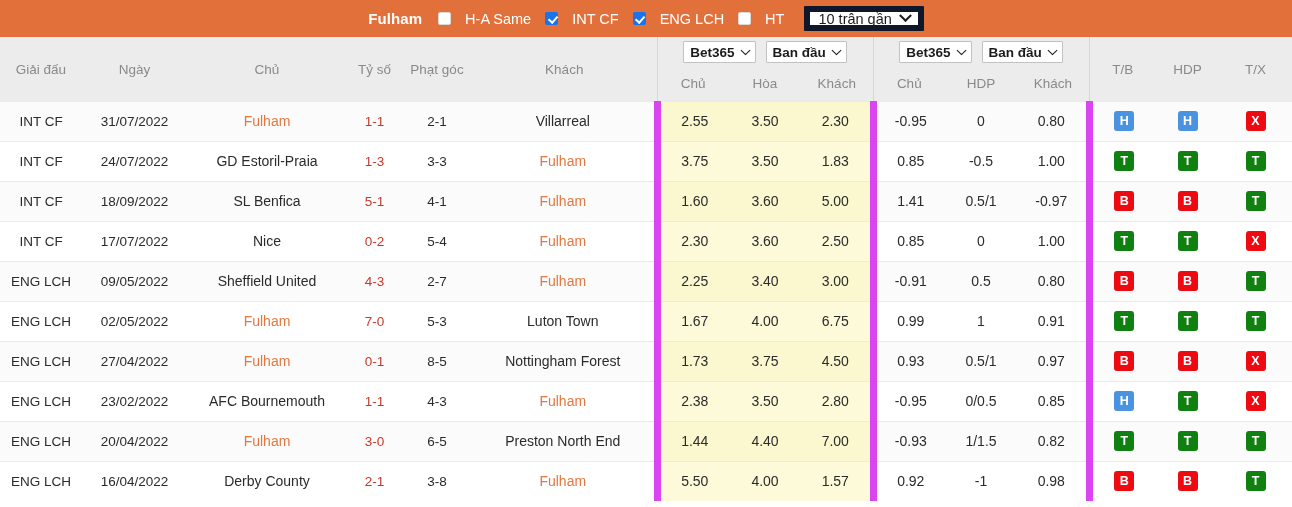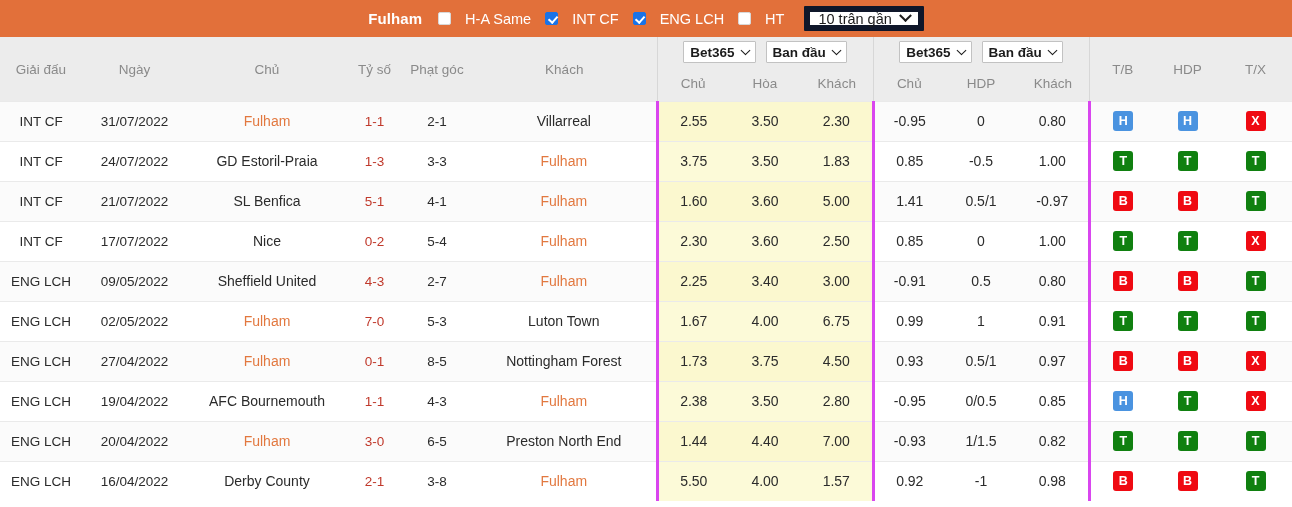--- a/index.html
+++ b/index.html
@@ -162,21 +162,21 @@
   tbody tr.odd td { background: #fbfbfb; }
   tbody tr.even td { background: #ffffff; }
   tbody tr.odd  td.hl { background: #fbf8cf; }
   tbody tr.even td.hl { background: #fcfad8; }
 
   td.c-league { font-size: 13.5px; color: #2b2b2b; }
   td.c-date   { font-size: 13.5px; color: #2b2b2b; }
   td.c-score  { color: #c0392b; font-size: 13.5px; }
   td.c-corner { color: #2b2b2b; font-size: 13.5px; }
   .team-hl { color: #e2783f; }
-  td.sep { border-left: 3px solid #d946ef; margin-left: 12px; }
+  td.sep { border-left: 7px solid #d946ef; margin-left: 12px; }
 
   .badge {
     display: inline-block;
     width: 20px; height: 20px;
     line-height: 20px;
     border-radius: 3px;
     color: #ffffff;
     font-size: 12.5px;
     font-weight: bold;
     text-align: center;
@@ -317,21 +317,21 @@
         <td class="hl">1.83</td>
         <td class="sep">0.85</td>
         <td class="">-0.5</td>
         <td class="">1.00</td>
         <td class="sep"><span class="badge T">T</span></td>
         <td><span class="badge T">T</span></td>
         <td><span class="badge T">T</span></td>
       </tr>
       <tr class="odd">
         <td class="c-league">INT CF</td>
-        <td class="c-date">21/07/2022</td>
+        <td class="c-date">18/09/2022</td>
         <td class=""><span>SL Benfica</span></td>
         <td class="c-score">5-1</td>
         <td class="c-corner">4-1</td>
         <td class=""><span class="team-hl">Fulham</span></td>
         <td class="hl sep">1.60</td>
         <td class="hl">3.60</td>
         <td class="hl">5.00</td>
         <td class="sep">1.41</td>
         <td class="">0.5/1</td>
         <td class="">-0.97</td>
@@ -402,21 +402,21 @@
         <td class="hl">4.50</td>
         <td class="sep">0.93</td>
         <td class="">0.5/1</td>
         <td class="">0.97</td>
         <td class="sep"><span class="badge B">B</span></td>
         <td><span class="badge B">B</span></td>
         <td><span class="badge X">X</span></td>
       </tr>
       <tr class="even">
         <td class="c-league">ENG LCH</td>
-        <td class="c-date">19/04/2022</td>
+        <td class="c-date">23/02/2022</td>
         <td class=""><span>AFC Bournemouth</span></td>
         <td class="c-score">1-1</td>
         <td class="c-corner">4-3</td>
         <td class=""><span class="team-hl">Fulham</span></td>
         <td class="hl sep">2.38</td>
         <td class="hl">3.50</td>
         <td class="hl">2.80</td>
         <td class="sep">-0.95</td>
         <td class="">0/0.5</td>
         <td class="">0.85</td>

